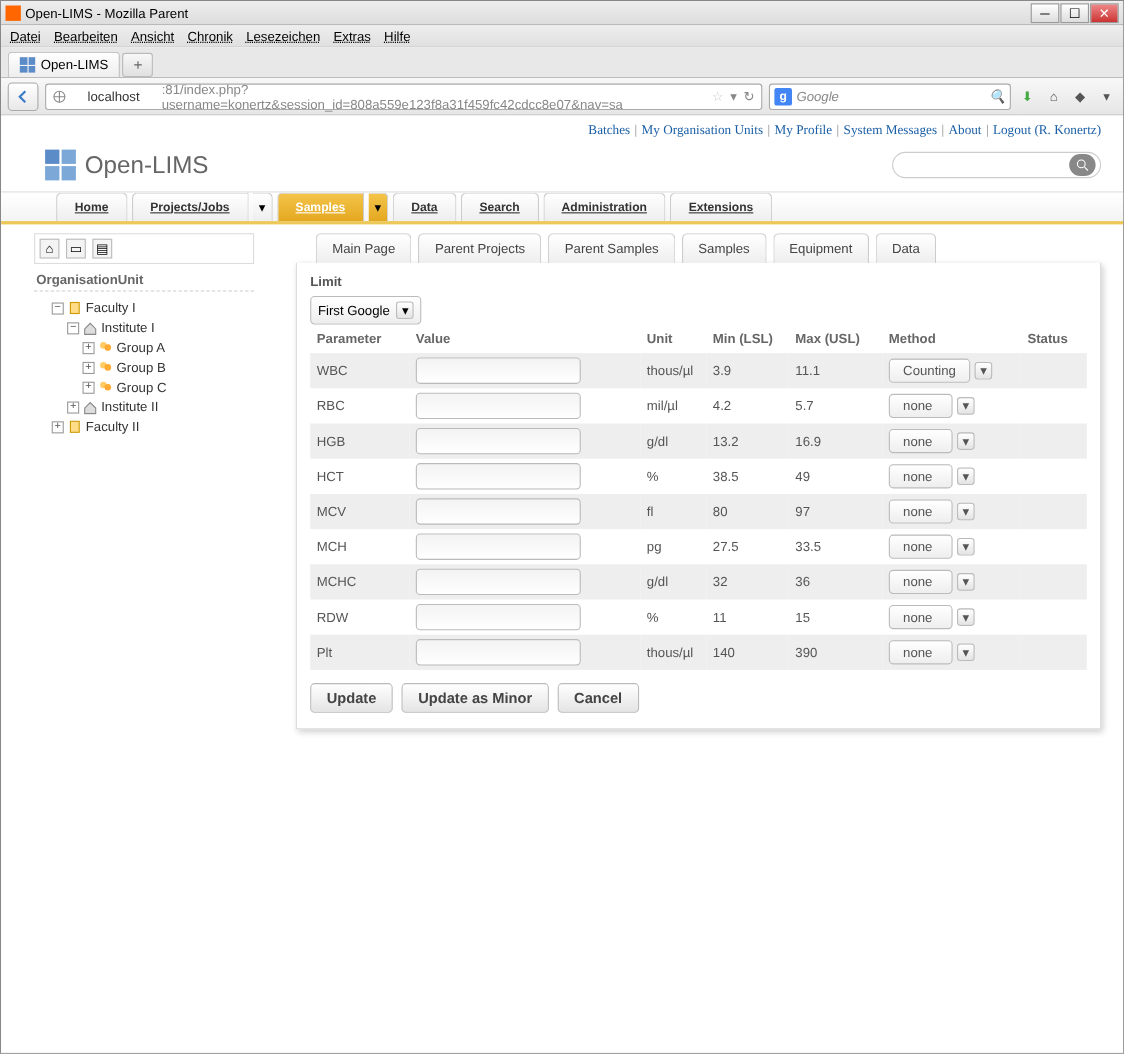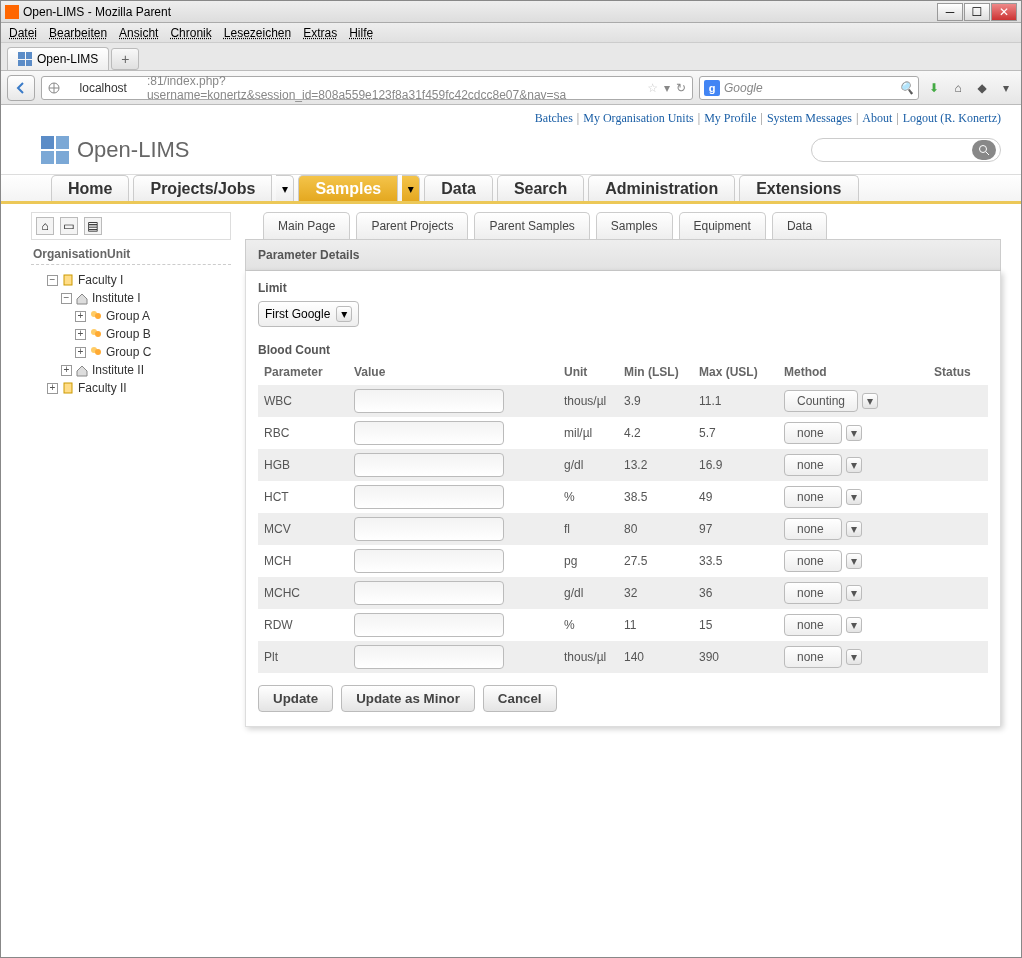--- a/index.html
+++ b/index.html
@@ -29,35 +29,35 @@
 .top-links span { cursor: pointer; font-family: Liberation Serif, serif; }
 .sep { color: #888; }
 .header-row { display: flex; align-items: center; padding: 10px 20px 10px 40px; }
 .logo { display: flex; align-items: center; gap: 8px; }
 .logo-sq { width: 28px; height: 28px; display: grid; grid-template-columns: 1fr 1fr; grid-template-rows: 1fr 1fr; gap: 2px; }
 .logo-sq span:nth-child(1){background:#5b8cc7;} .logo-sq span:nth-child(2){background:#7ba8d6;} .logo-sq span:nth-child(3){background:#7ba8d6;} .logo-sq span:nth-child(4){background:#7ba8d6;}
 .logo-txt { font-size: 22px; color: #666; }
 .top-search { margin-left: auto; width: 190px; height: 24px; border: 1px solid #ccc; border-radius: 12px; display: flex; align-items: center; padding: 0 4px 0 10px; }
 .top-search .srch-btn { width: 24px; height: 20px; background: #888; border-radius: 10px; display: flex; align-items: center; justify-content: center; color: #fff; margin-left: auto; }
 .navbar { height: 30px; border-top: 1px solid #ddd; border-bottom: 3px solid #ecc858; background: linear-gradient(180deg,#fff,#f4f4f4); display: flex; align-items: stretch; padding: 0 0 0 50px; }
-.nav-item { padding: 0 16px; display: flex; align-items: center; border: 1px solid #ccc; border-bottom: none; margin-right: 4px; border-radius: 5px 5px 0 0; background: linear-gradient(180deg,#fff,#eee); color: #333; font-weight: bold; font-size: 16px; position: relative; }
+.nav-item { padding: 0 16px; display: flex; align-items: center; border: 1px solid #ccc; border-bottom: none; margin-right: 4px; border-radius: 5px 5px 0 0; background: linear-gradient(180deg,#fff,#eee); color: #333; font-weight: bold; font-size: 11px; position: relative; text-decoration: underline; }
 .nav-item.active { background: linear-gradient(180deg,#f4c44a,#e4a820); color: #fff; }
 .nav-dd { width: 18px; border: 1px solid #ccc; border-left: none; border-bottom: none; border-radius: 0 5px 0 0; background: linear-gradient(180deg,#fff,#eee); display: flex; align-items: center; justify-content: center; margin-right: 4px; }
 .nav-dd.active { background: linear-gradient(180deg,#f4c44a,#e4a820); }
 .main-layout { display: flex; padding: 8px 20px 0 30px; gap: 14px; }
 .sidebar { width: 200px; }
 .side-icons { display: flex; gap: 6px; padding: 4px; border: 1px solid #ddd; margin-bottom: 4px; }
 .side-icon { width: 18px; height: 18px; border: 1px solid #bbb; background: #f4f4f4; display: flex; align-items: center; justify-content: center; }
 .side-title { color: #666; font-weight: bold; padding: 3px 2px; border-bottom: 1px dashed #ccc; }
 .tree { padding: 6px 0 0 2px; color: #333; }
 .tree-item { display: flex; align-items: center; gap: 3px; padding: 2px 0; }
 .indent1 { margin-left: 14px; } .indent2 { margin-left: 28px; } .indent3 { margin-left: 42px; }
 .exp { width: 11px; height: 11px; border: 1px solid #999; display: flex; align-items: center; justify-content: center; font-size: 10px; line-height: 1; color: #555; }
 .tree-ico { width: 14px; height: 14px; }
-.main-area { flex: 1; }
+.main-area { flex: 1; margin-left: 24px; }
 .subtabs { display: flex; gap: 6px; padding-left: 18px; }
 .subtab { padding: 6px 14px; border: 1px solid #ccc; border-bottom: none; border-radius: 5px 5px 0 0; background: linear-gradient(180deg,#fff,#eee); color: #444; }
 .page-title { background: linear-gradient(180deg,#eee,#e2e2e2); border: 1px solid #ccc; padding: 8px 12px; font-weight: bold; color: #555; }
 .panel { border: 1px solid #ddd; border-top: none; padding: 10px 12px 14px 12px; background: #fff; box-shadow: 2px 2px 6px rgba(0,0,0,0.2); }
 .field-label { color: #555; font-weight: bold; margin-bottom: 6px; }
 .select-like { display: inline-flex; align-items: center; border: 1px solid #bbb; border-radius: 4px; background: linear-gradient(180deg,#fff,#eee); padding: 4px 6px; gap: 6px; }
 .dd-btn { width: 16px; height: 16px; border: 1px solid #bbb; border-radius: 3px; background: linear-gradient(180deg,#fff,#e4e4e4); display: flex; align-items: center; justify-content: center; }
 .section-title { color: #555; font-weight: bold; margin: 16px 0 2px 0; }
 table.params { width: 100%; border-collapse: collapse; }
 table.params th { text-align: left; color: #666; font-weight: bold; padding: 6px 6px; font-size: 12px; }
@@ -250,29 +250,27 @@
 
       <div class="main-area">
         <div class="subtabs" id="subtabs">
             <div class="subtab">Main Page</div>
             <div class="subtab">Parent Projects</div>
             <div class="subtab">Parent Samples</div>
             <div class="subtab">Samples</div>
             <div class="subtab">Equipment</div>
             <div class="subtab">Data</div>
           </div>
-        <div class="page-title">Parameter Details</div>
         <div class="panel">
           <div class="field-label">Limit</div>
           <div class="select-like">
             <span>First Google</span>
             <span class="dd-btn">▾</span>
           </div>
 
-          <div class="section-title">Blood Count</div>
           <table class="params">
             <thead>
                 <tr>
               <th style="width:90px">Parameter</th>
               <th style="width:210px">Value</th>
               <th style="width:60px">Unit</th>
               <th style="width:75px">Min (LSL)</th>
               <th style="width:85px">Max (USL)</th>
               <th>Method</th>
               <th style="width:60px;text-align:left">Status</th>

